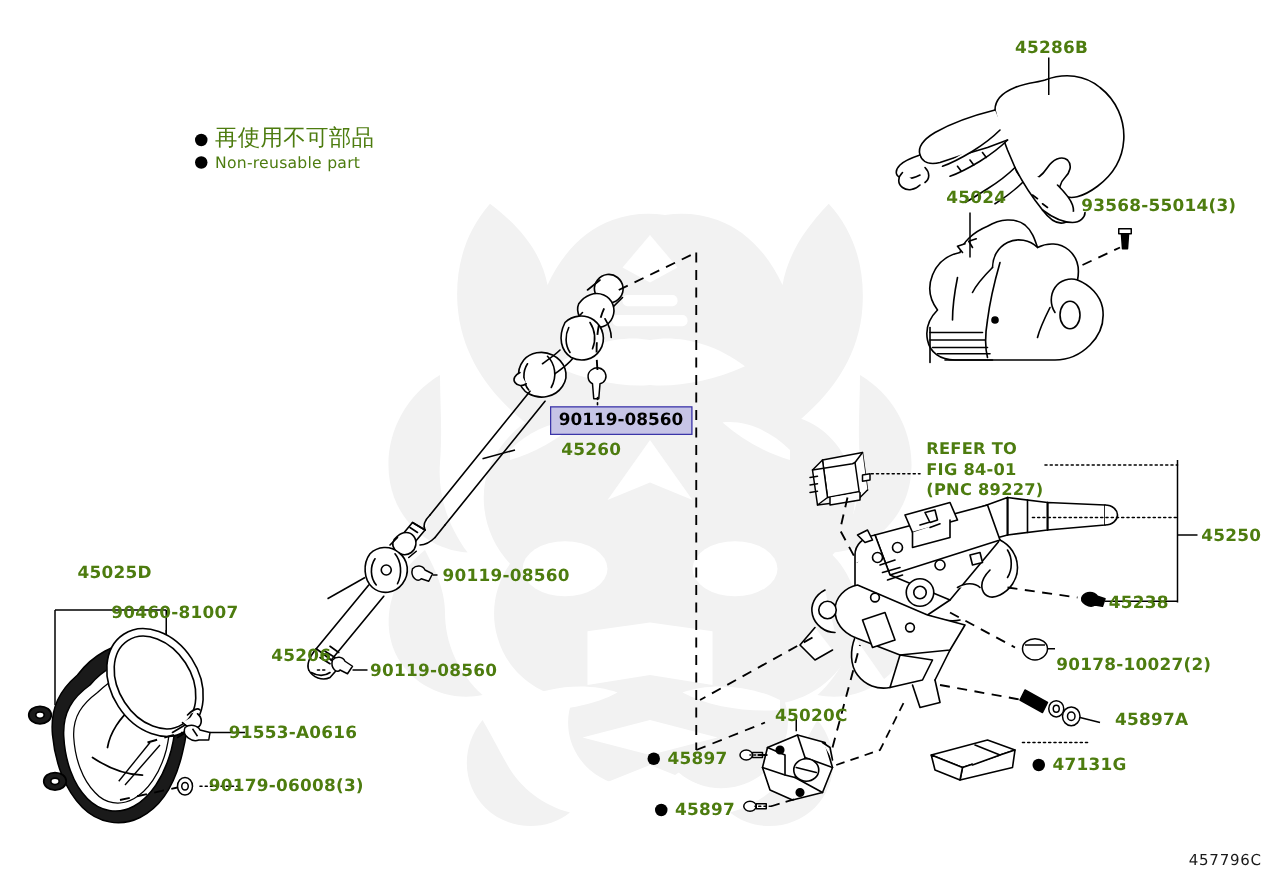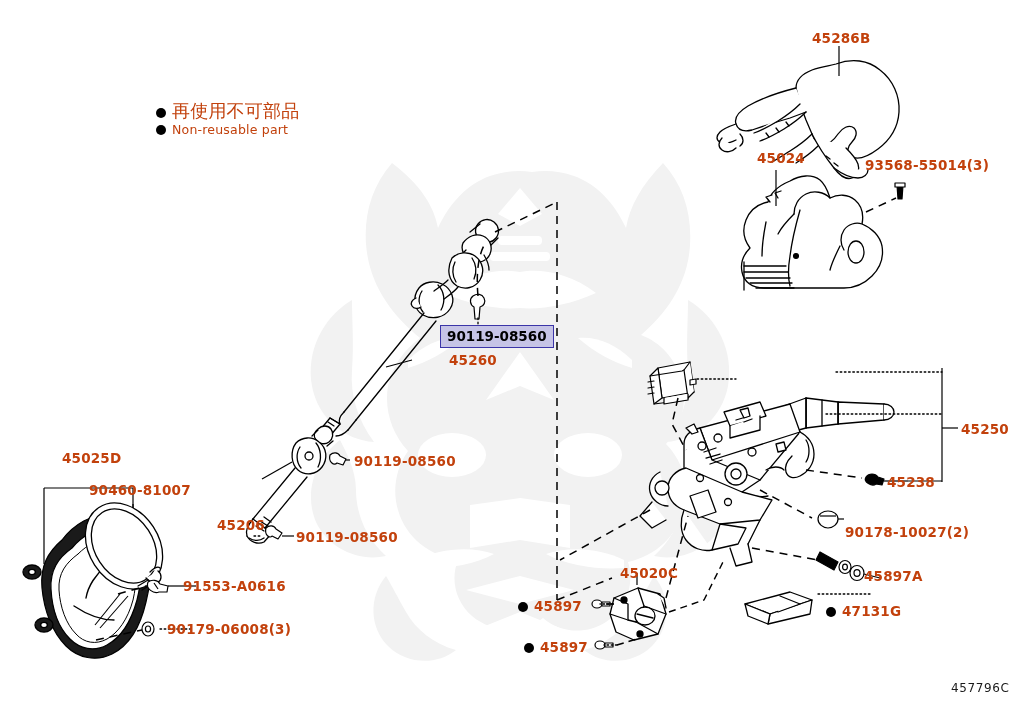--- a/index.html
+++ b/index.html
@@ -24,21 +24,21 @@
     top: 0;
     width: 1024px;
     height: 707px;
   }
   .lbl {
     position: absolute;
     font-family: "DejaVu Sans", sans-serif;
     font-weight: bold;
     font-size: 13.5px;
     letter-spacing: 0.2px;
-    color: #c2410c;
+    color: #4d7c0f;
     white-space: nowrap;
     line-height: 1.22;
   }
   .lbl-legend-jp {
     font-family: "DejaVu Sans", sans-serif;
     font-weight: normal;
     font-size: 18px;
   }
   .lbl-legend-en {
     font-weight: normal;
@@ -546,28 +546,33 @@
   <div class="lbl" style="left:296px; top:529px;">90119-08560</div>
 
   <div class="lbl" style="left:62px; top:450px;">45025D</div>
 
   <div class="lbl" style="left:89px; top:482px;">90460-81007</div>
 
   <div class="lbl" style="left:183px; top:578px;">91553-A0616</div>
 
   <div class="lbl" style="left:167px; top:621px;">90179-06008(3)</div>
 
+  <div class="lbl lbl-refer" style="left:741px; top:352px;">
+    <div>REFER TO</div>
+    <div>FIG 84-01</div>
+    <div>(PNC 89227)</div>
+  </div>
 
   <div class="lbl" style="left:961px; top:421px;">45250</div>
 
   <div class="lbl" style="left:887px; top:474px;">45238</div>
 
   <div class="lbl" style="left:845px; top:524px;text-align:right;">90178-10027(2)</div>
 
-  <div class="lbl" style="left:864px; top:568px;">45897A</div>
+  <div class="lbl" style="left:892px; top:568px;">45897A</div>
 
   <div class="lbl" style="left:620px; top:565px;">45020C</div>
 
   <div class="legend-row" style="left:518px; top:596px;">
     <span class="bullet"></span><span class="lbl" style="position:static;">45897</span>
   </div>
 
   <div class="legend-row" style="left:524px; top:637px;">
     <span class="bullet"></span><span class="lbl" style="position:static;">45897</span>
   </div>

